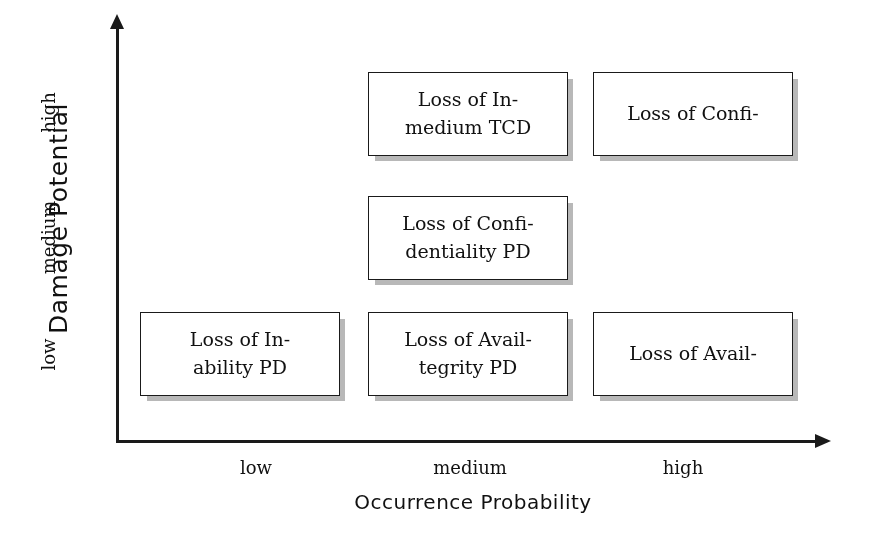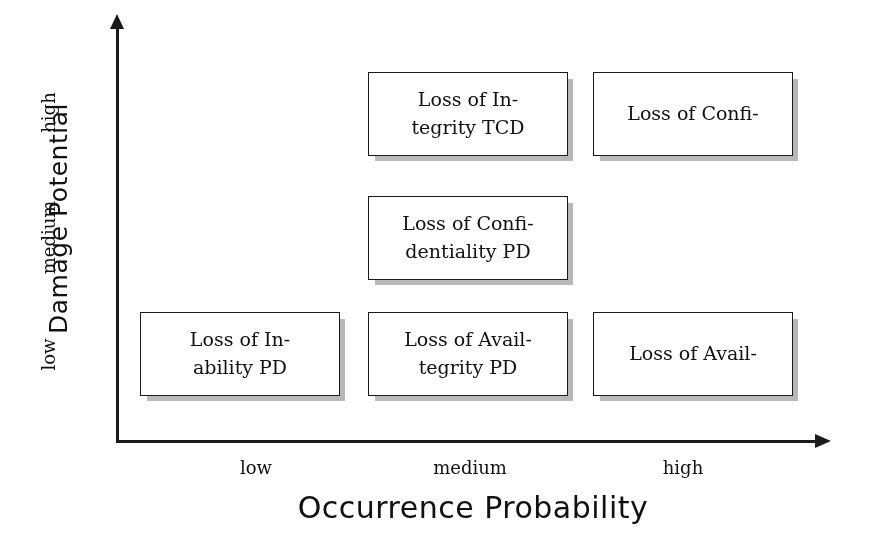--- a/index.html
+++ b/index.html
@@ -67,21 +67,21 @@
     letter-spacing: 0.5px;
     white-space: nowrap;
   }
   #x-axis-title {
     position: absolute;
     left: 218px;
     top: 490px;
     width: 510px;
     text-align: center;
     font-family: "DejaVu Sans", sans-serif;
-    font-size: 30px;
+    font-size: 20px;
     color: #111111;
     letter-spacing: 0.5px;
     white-space: nowrap;
   }
 
   
   .ytick {
     position: absolute;
     left: -32px;
     width: 160px;
@@ -156,21 +156,21 @@
   <div class="ytick" id="ytick-high">high</div>
   <div class="ytick" id="ytick-medium">medium</div>
   <div class="ytick" id="ytick-low">low</div>
 
   <div class="xtick" id="xtick-low">low</div>
   <div class="xtick" id="xtick-medium">medium</div>
   <div class="xtick" id="xtick-high">high</div>
 
   <div class="cell" id="cell-integrity-tcd">
     <span class="line">Loss of In-</span>
-    <span class="line">tegrity TCD</span>
+    <span class="line">medium TCD</span>
   </div>
 
   <div class="cell" id="cell-confidentiality-tcd">
     <span class="line">Loss of Confi-</span>
   </div>
 
   <div class="cell" id="cell-confidentiality-pd">
     <span class="line">Loss of Confi-</span>
     <span class="line">dentiality PD</span>
   </div>

